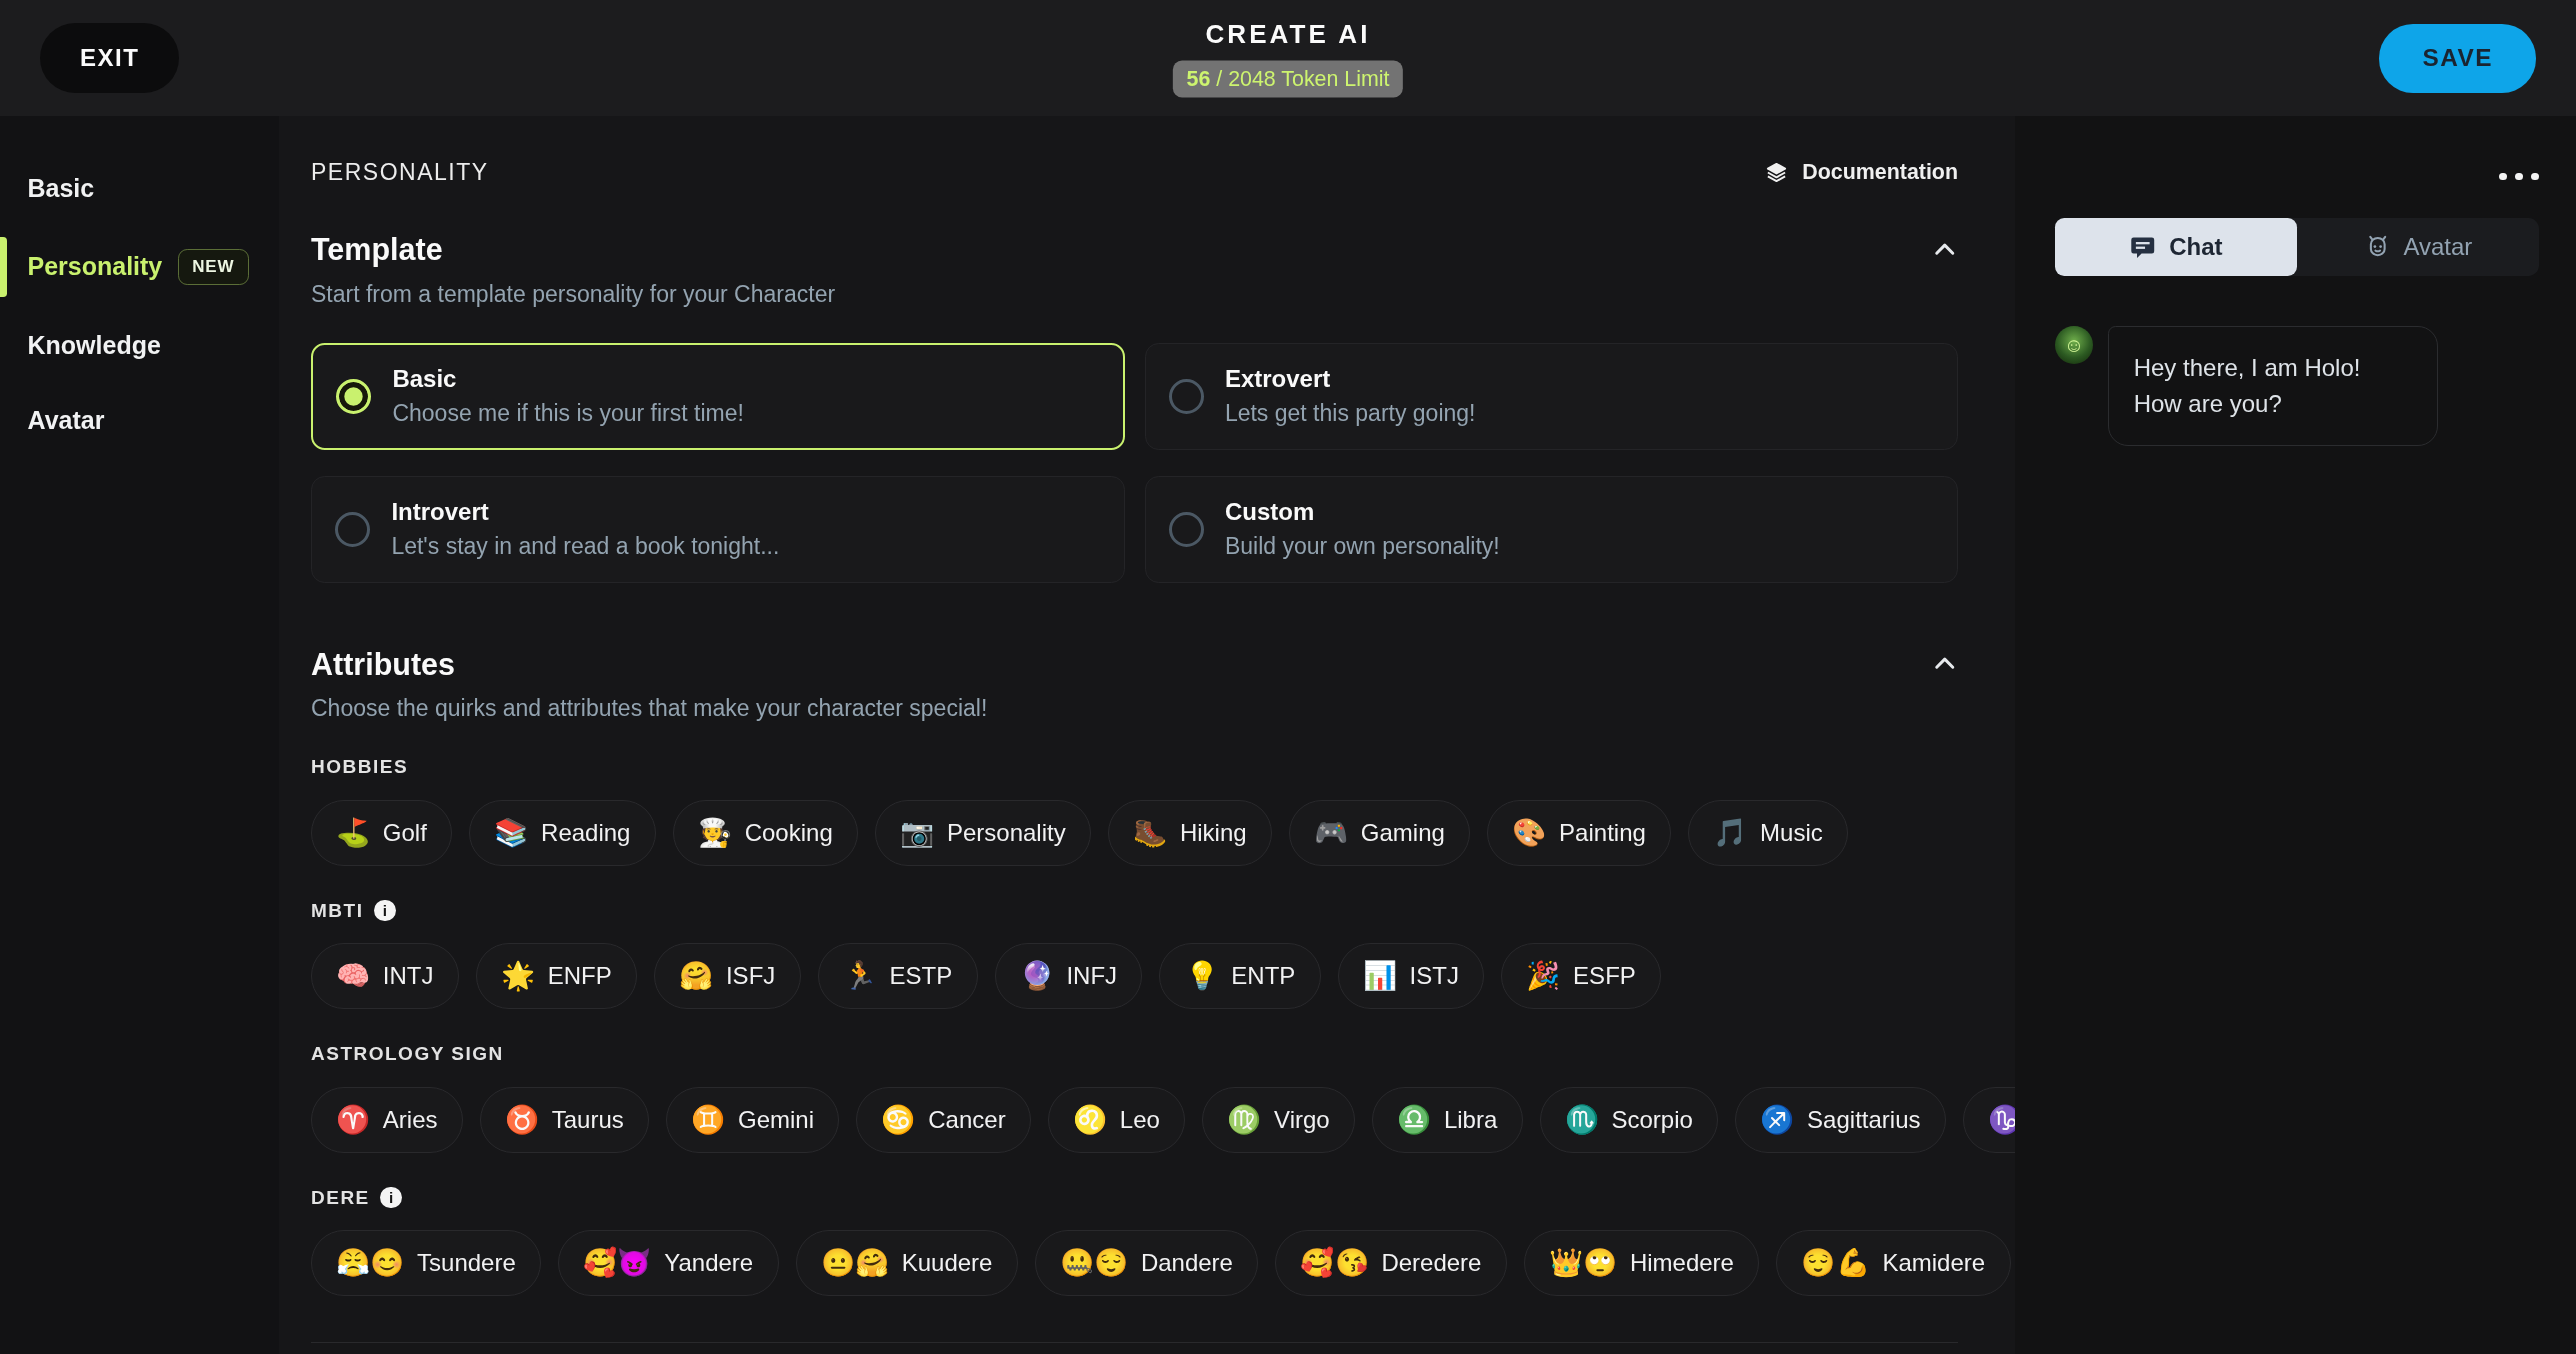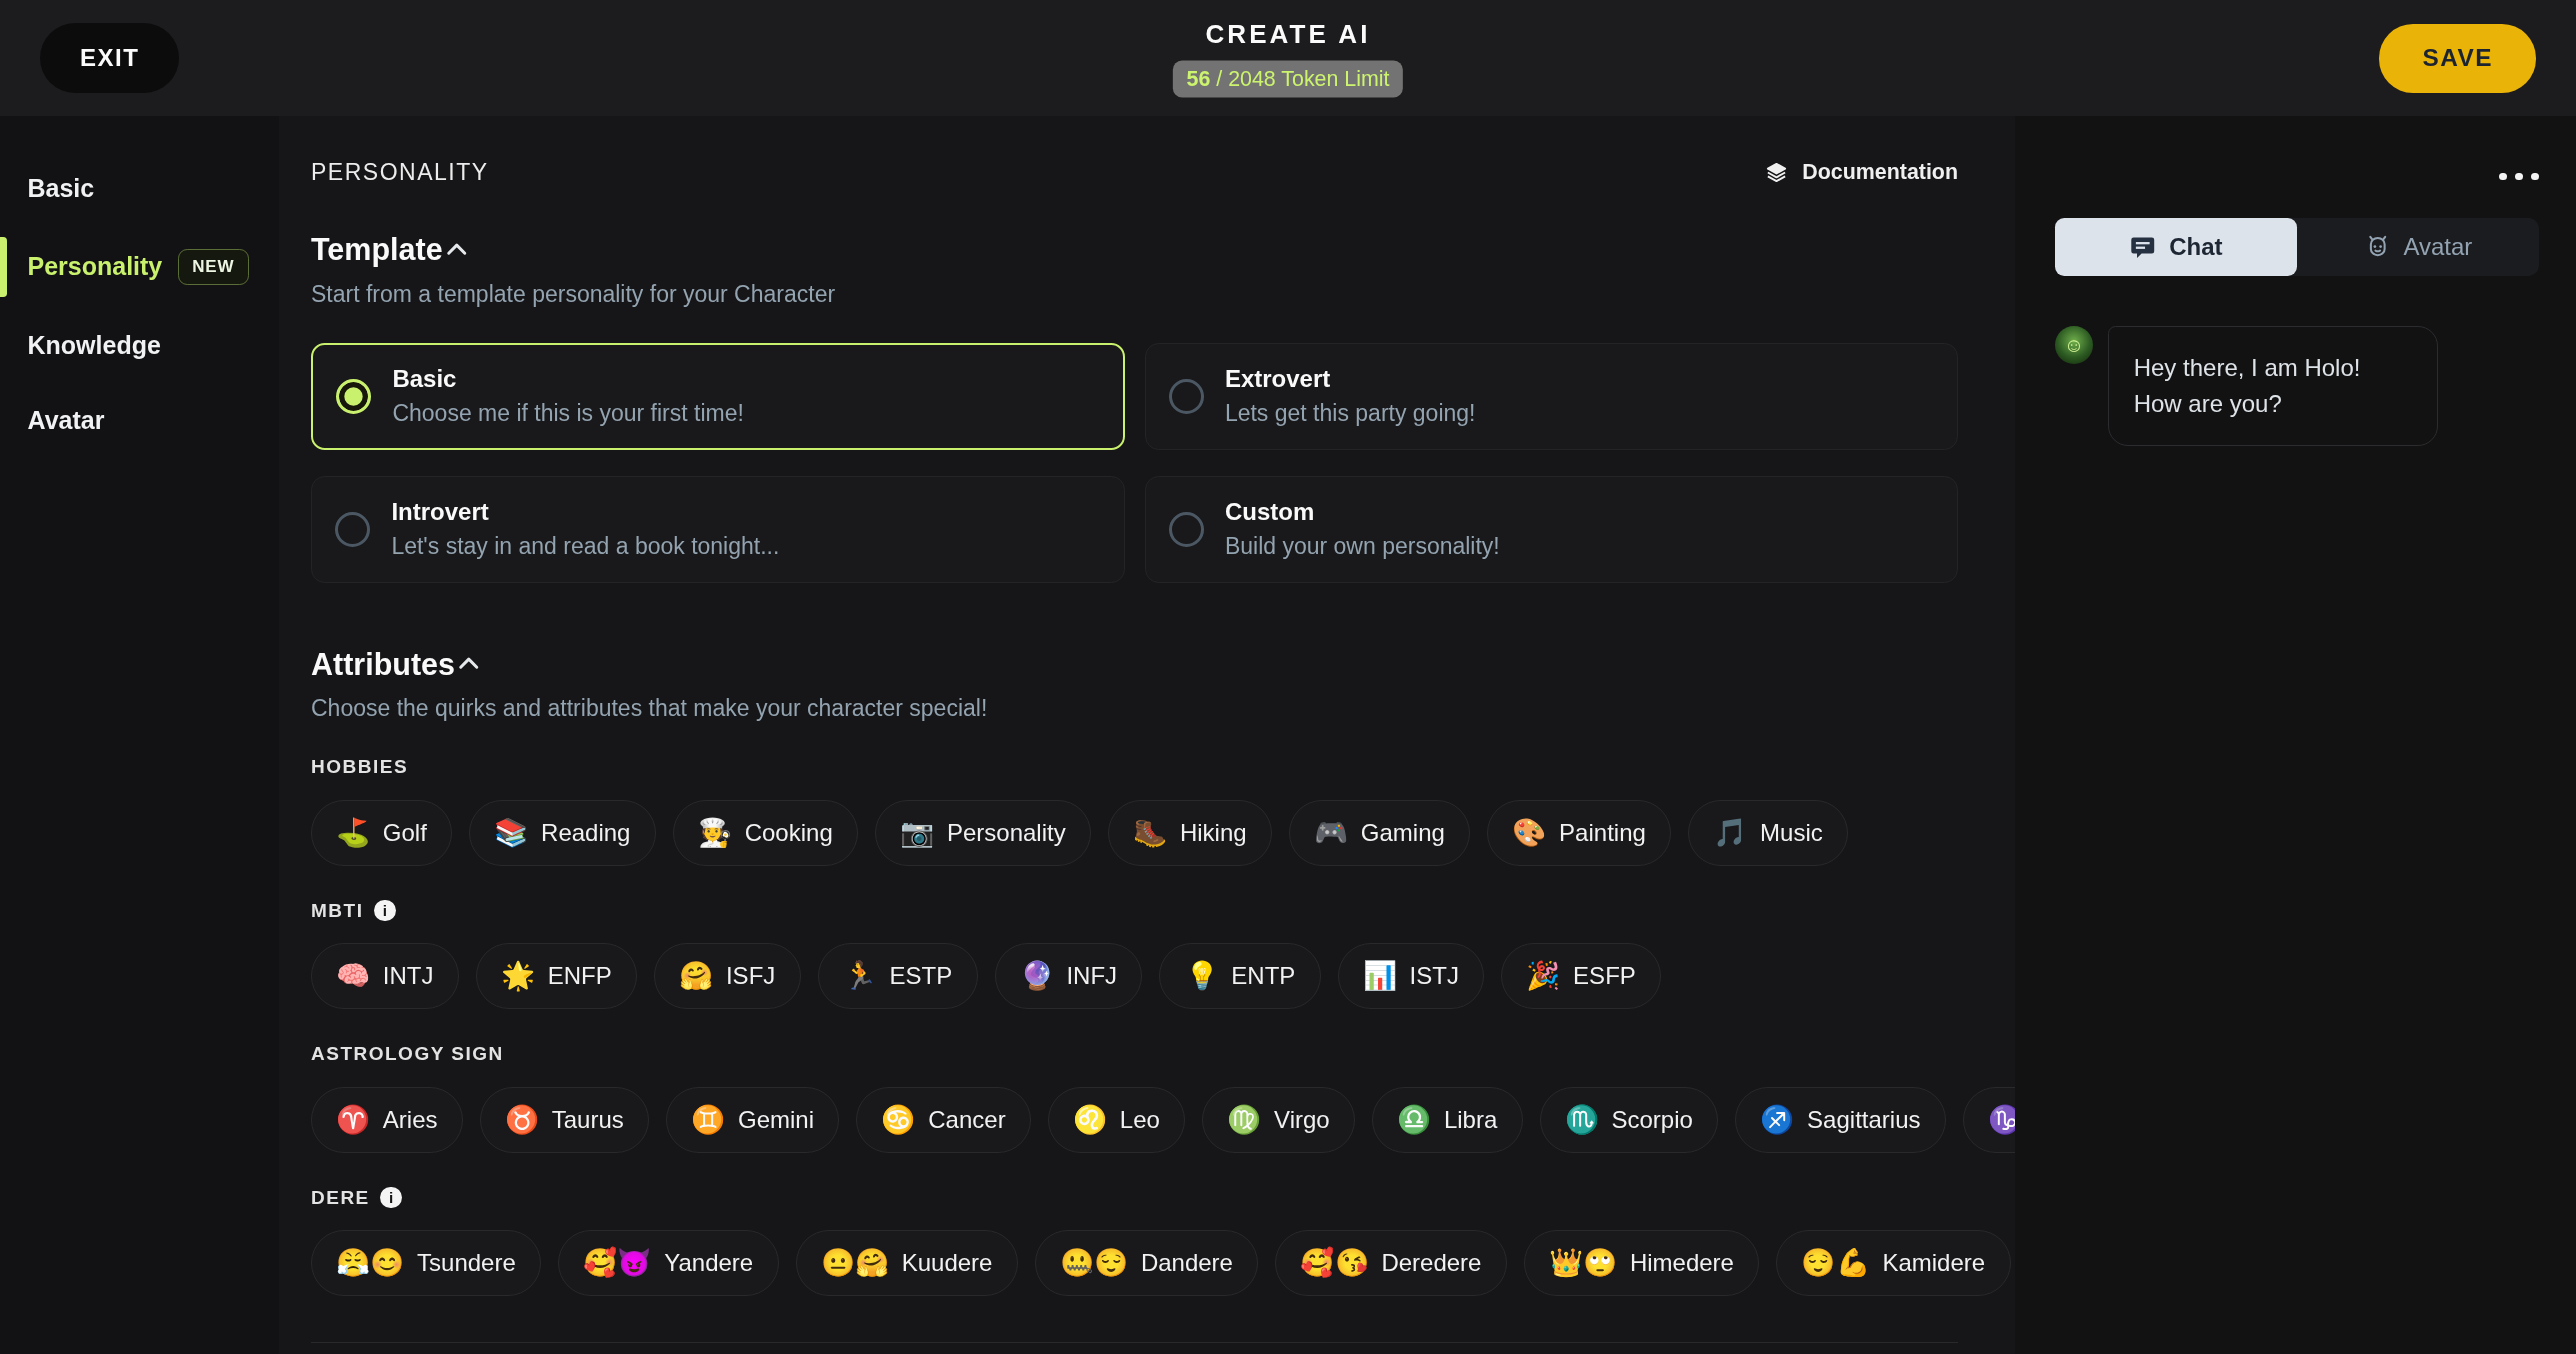--- a/index.html
+++ b/index.html
@@ -28,21 +28,21 @@
     text-align:center;
   }
   .app-title { font-size:26px; font-weight:800; letter-spacing:3.1px; color:#fbfbfb; }
   .token-pill {
     margin-top:10.7px; display:inline-block; background:#737373;
     border-radius:9.2px; padding:6.1px 13.7px;
     font-size:21.4px; color:#cdf46f;
   }
   .token-pill b { font-weight:800; }
   .save-btn {
-    background:#eab308; color:#1b2430; border:none; cursor:pointer;
+    background:#0ea5e9; color:#1b2430; border:none; cursor:pointer;
     height:69px; padding:0 43px; border-radius:34px;
     font-size:24.4px; font-weight:800; letter-spacing:1.5px;
     font-family:inherit;
   }
 
   
   .app { display:flex; height:1238px; }
 
   
   .sidebar { width:279px; padding-top:35px; flex:none; }
@@ -70,21 +70,21 @@
   }
   .section-header {
     display:flex; justify-content:space-between; align-items:center;
     padding-right:57px; margin-bottom:46px;
   }
   .section-label { font-size:23px; letter-spacing:1.5px; color:#ececec; }
   .doc-link { display:flex; align-items:center; gap:14px; cursor:pointer;
     font-size:21.4px; font-weight:600; color:#f0f0f0; }
 
   .block-header {
-    display:flex; align-items:center;
+    display:flex; justify-content:space-between; align-items:center;
     padding-right:57px;
   }
   .block-title { font-size:30.5px; font-weight:800; color:#fafafa; }
   .chev { cursor:pointer; display:flex; }
 
   .subtitle { margin-top:13.7px; font-size:23px; color:#93a3b0; }
 
   
   .cards {
     margin-top:35px; display:grid;

